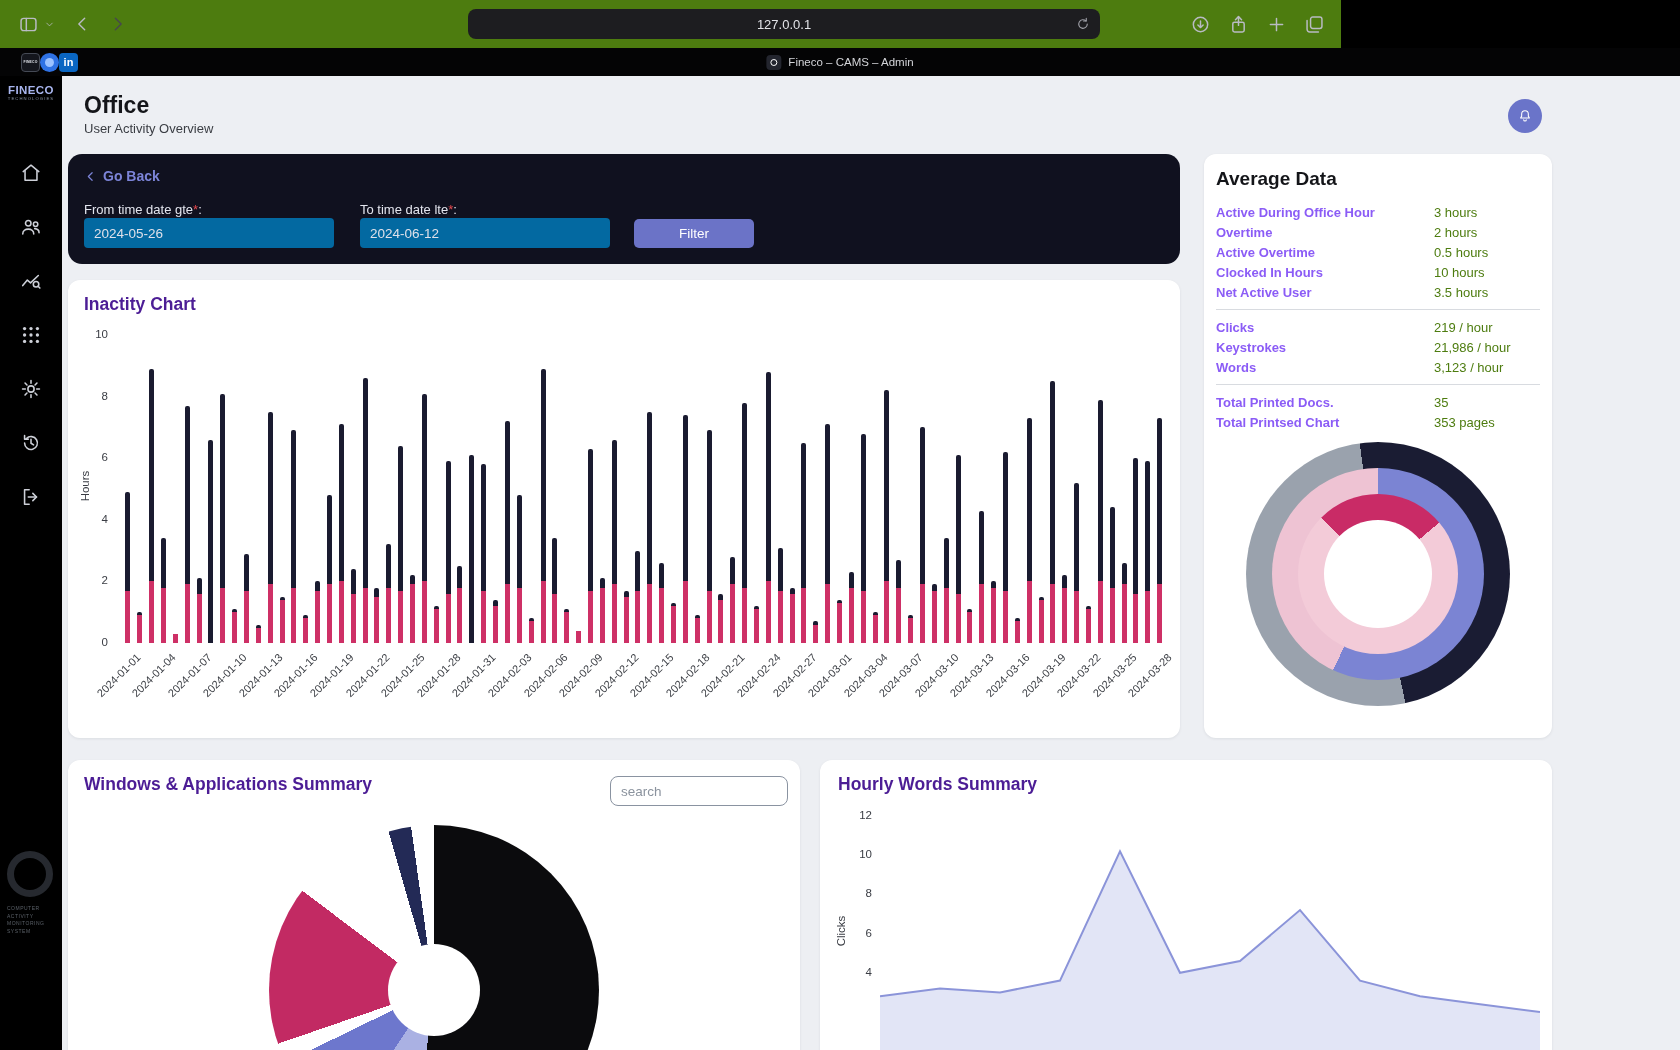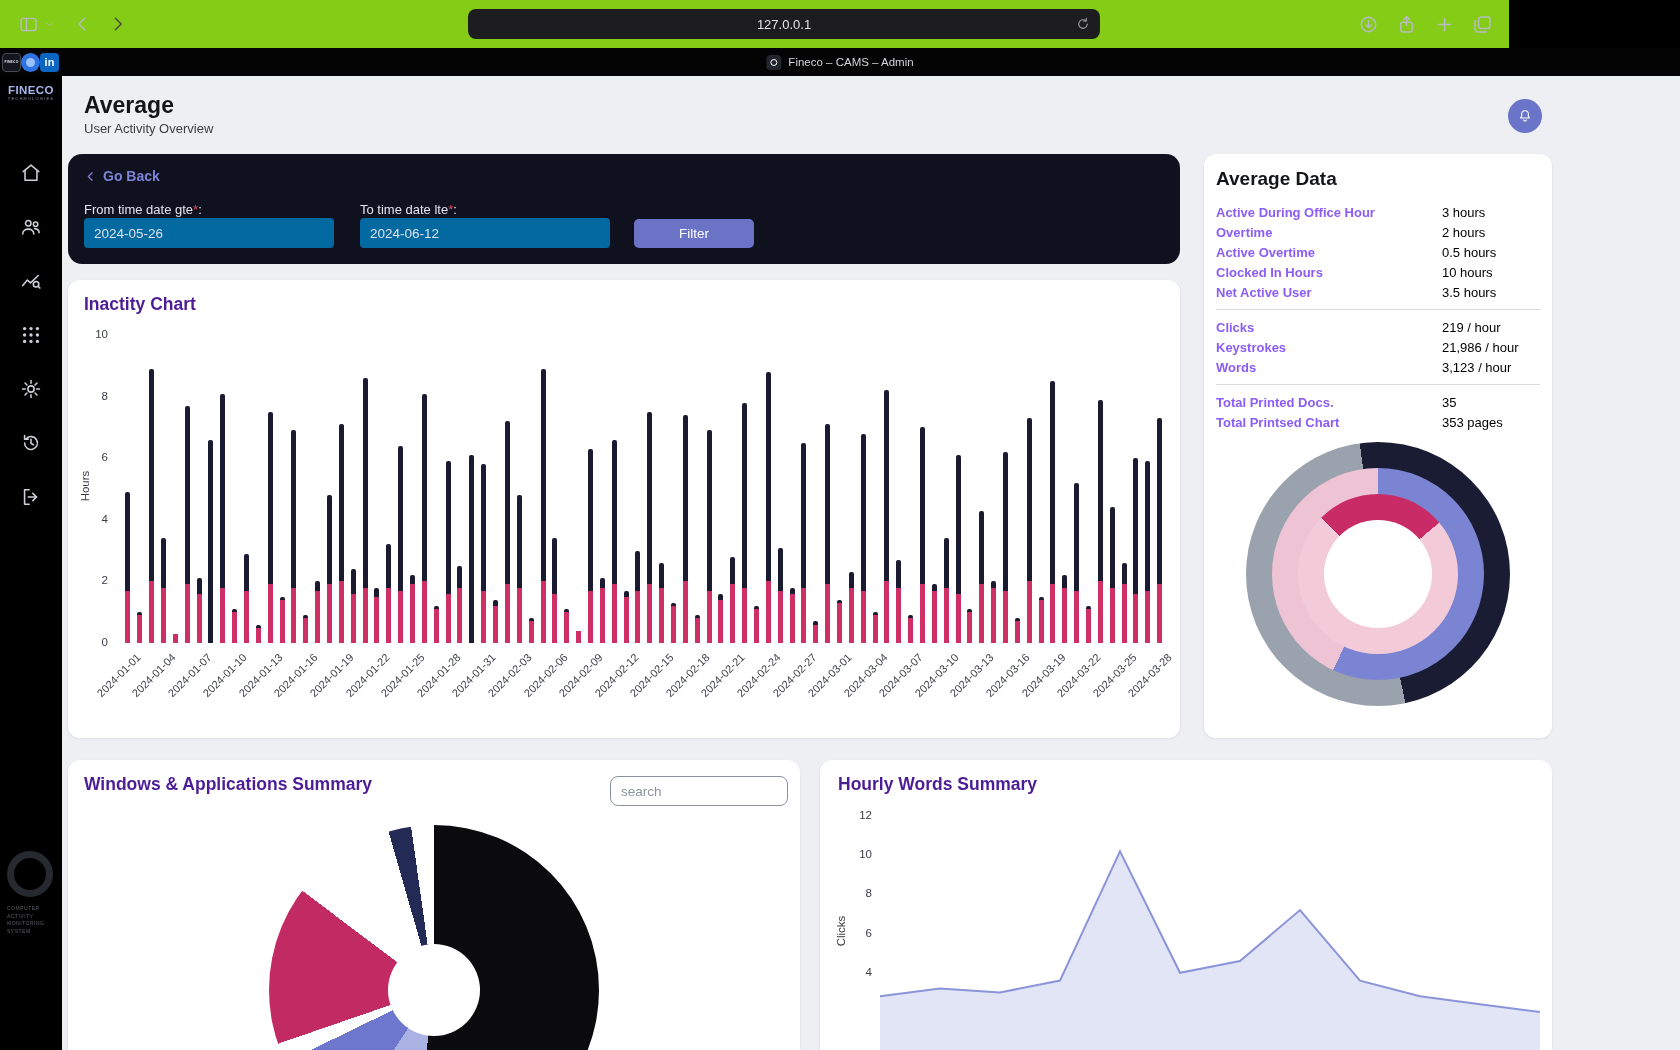--- a/index.html
+++ b/index.html
@@ -1,27 +1,27 @@
 <!DOCTYPE html>
 <html><head>
 <meta charset="utf-8">
 <style>
   * { margin:0; padding:0; box-sizing:border-box; }
   html,body { width:1680px; height:1050px; overflow:hidden; background:#000; font-family:"Liberation Sans", sans-serif; }
 
   
-  .top-bar { position:absolute; top:0; left:0; width:1509px; height:48px; background:#84cc16; display:flex; align-items:center; }
+  .top-bar { position:absolute; top:0; left:0; width:1341px; height:48px; background:#4d7c0f; display:flex; align-items:center; }
   .chrome-icon { display:flex; align-items:center; justify-content:center; color:#b9bbc3; }
   .chrome-icon svg { stroke:currentColor; fill:none; stroke-width:1.7; stroke-linecap:round; stroke-linejoin:round; }
   .dim { color:#47484d; }
   .addr { position:absolute; left:468px; top:9px; width:632px; height:30px; background:#1d1d20; border-radius:8px; display:flex; align-items:center; justify-content:center; }
   .addr-url { color:#e3e4e8; font-size:13px; }
   .addr-reload { position:absolute; right:8px; top:6px; width:18px; height:18px; color:#9c9da4; }
   .fav-bar { position:absolute; top:48px; left:0; width:1680px; height:28px; background:#040405; display:flex; align-items:center; }
-  .fav-icons { display:flex; gap:0; margin-left:2px; align-items:center; }
+  .fav-icons { display:flex; gap:0; margin-left:21px; align-items:center; }
   .fav-fineco { width:19px; height:19px; background:#14161d; border:1px solid #454a55; border-radius:4px; display:flex; align-items:center; justify-content:center; color:#dfe3ea; font-size:3.4px; font-weight:bold; letter-spacing:.2px; }
   .fav-circle { width:19px; height:19px; background:#2f72e4; border-radius:50%; display:flex; align-items:center; justify-content:center; }
   .fav-circle span { width:9px; height:9px; background:#9cc2ff; border-radius:50%; }
   .fav-li { width:19px; height:19px; background:#0a66c2; border-radius:4px; color:#fff; font-weight:bold; font-size:11px; display:flex; align-items:center; justify-content:center; }
   .tab-title { position:absolute; left:50%; top:0; height:28px; transform:translateX(-50%); display:flex; align-items:center; gap:7px; color:#d3d4d8; font-size:11.5px; }
   .tab-favicon { width:15px; height:15px; background:#23252e; border-radius:4px; display:flex; align-items:center; justify-content:center; }
   .tab-favicon span { width:7px; height:7px; border:1.6px solid #fff; border-radius:50%; }
 
   
   .app { position:absolute; top:76px; left:0; width:1680px; height:974px; background:#edeff3; overflow:hidden; }
@@ -69,21 +69,21 @@
   .xlabel-slot { flex:1; position:relative; }
   .xlabel { position:absolute; top:4px; right:0; transform:rotate(-45deg); transform-origin:top right; white-space:nowrap; font-size:11px; color:#3c3f45; }
 
   
   .avg { left:1204px; top:78px; width:348px; height:584px; }
   .avg-title { position:absolute; left:12px; top:14px; font-size:19px; font-weight:bold; color:#141519; }
   .avg-stats { position:absolute; left:12px; right:12px; top:48px; }
   .stat-group + .stat-group { border-top:1px solid #d8dbe0; margin-top:7px; padding-top:7px; }
   .stat-row { display:flex; height:20px; align-items:center; font-size:13px; }
   .stat-label { width:218px; font-weight:bold; color:#8b5cf6; }
-  .stat-value { color:#000000;margin-left:8px; }
+  .stat-value { color:#4d7c0f; }
   .donut-wrap { position:absolute; left:174px; top:420px; width:0; height:0; }
   .ring { position:absolute; left:0; top:0; transform:translate(-50%,-50%); border-radius:50%; }
   .hole { background:#fff; }
 
   
   .apps { left:68px; top:684px; width:732px; height:380px; }
   .search-input { position:absolute; left:542px; top:16px; width:178px; height:30px; border:1.5px solid #8a93a1; border-radius:8px; font-size:13.5px; padding-left:10px; color:#30343a; font-family:"Liberation Sans", sans-serif; outline:none; background:#fff; }
   .search-input::placeholder { color:#8b939e; }
   .pie-wrap { position:absolute; left:366px; top:230px; width:0; height:0; }
   .apps-pie { position:absolute; left:0; top:0; transform:translate(-50%,-50%); border-radius:50%; }
@@ -241,21 +241,21 @@
       <div class="ring-logo"></div>
       <div class="foot-txt">
         <div>COMPUTER</div>
         <div>ACTIVITY</div>
         <div>MONITORING</div>
         <div>SYSTEM</div>
       </div>
     </div>
   </div>
 
-  <div class="pg-title">Average</div>
+  <div class="pg-title">Office</div>
   <div class="pg-sub">User Activity Overview</div>
   <div class="bell-btn">
     <svg width="16" height="16" viewBox="0 0 24 24">
         <path d="M12 4a5 5 0 0 0-5 5v3.2L5.4 15h13.2L17 12.2V9a5 5 0 0 0-5-5z"></path>
         <path d="M10 17.5a2 2 0 0 0 4 0"></path>
       </svg>
   </div>
 
   <div class="fpanel">
     <div class="goback">

